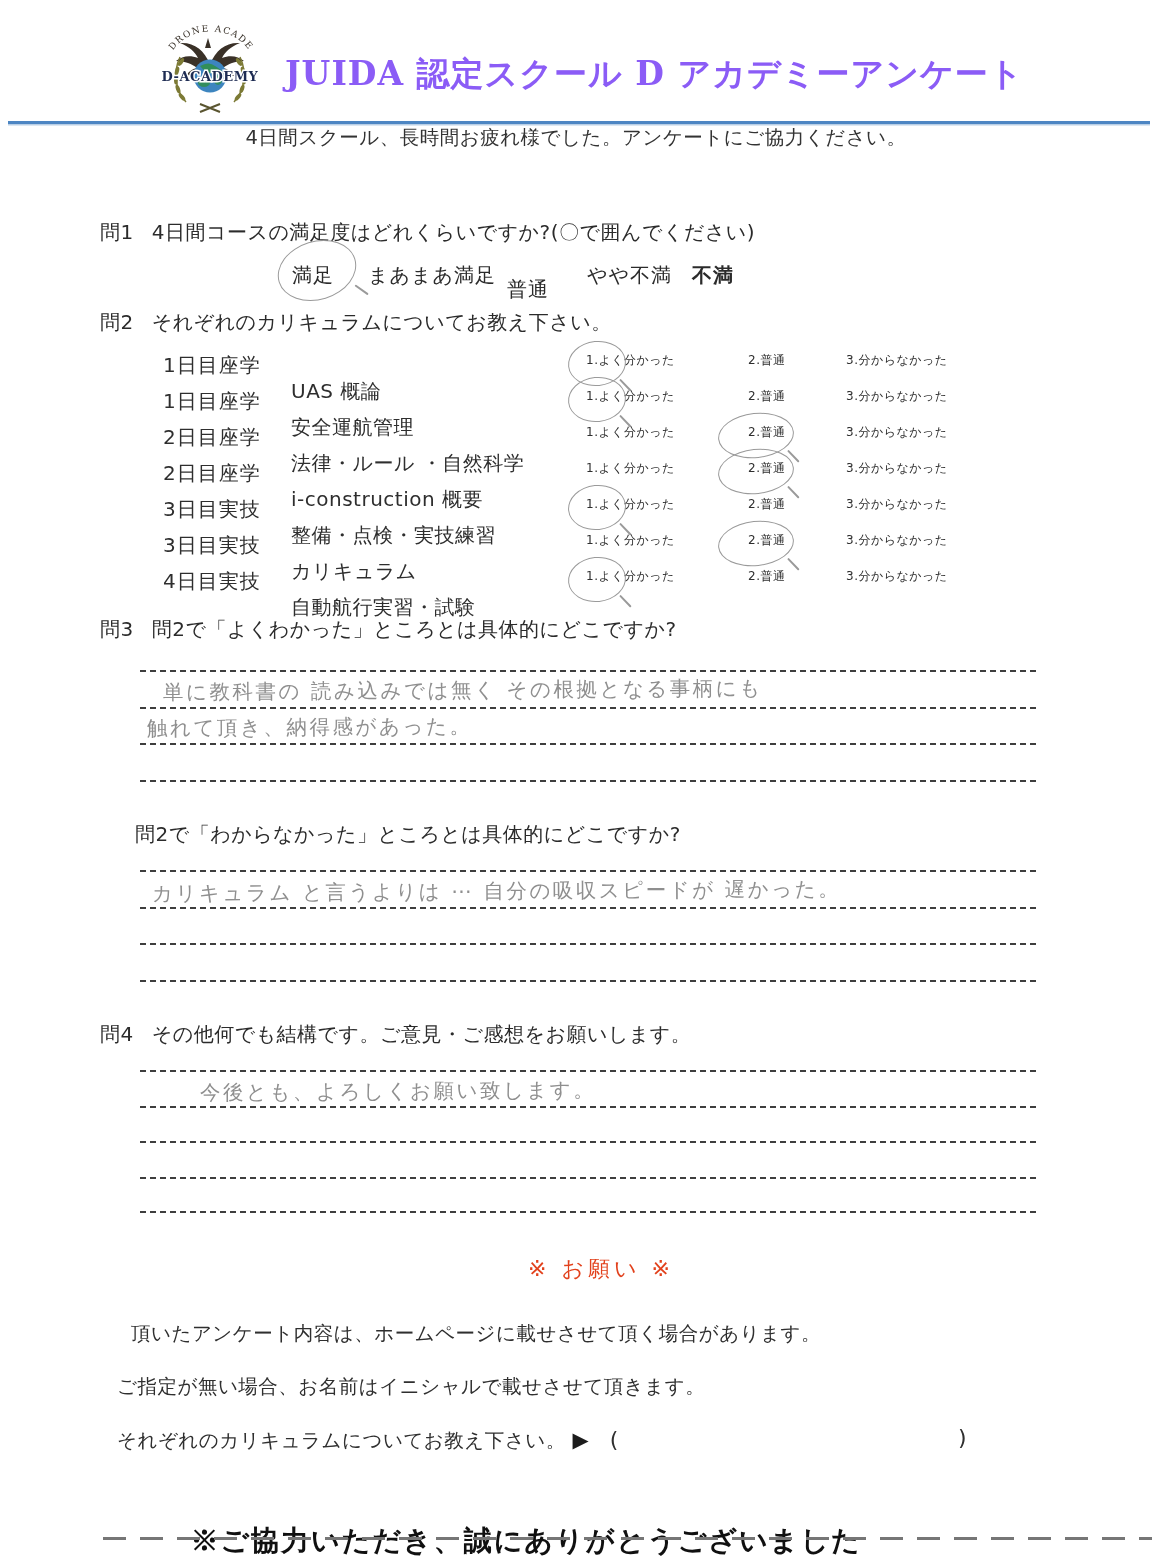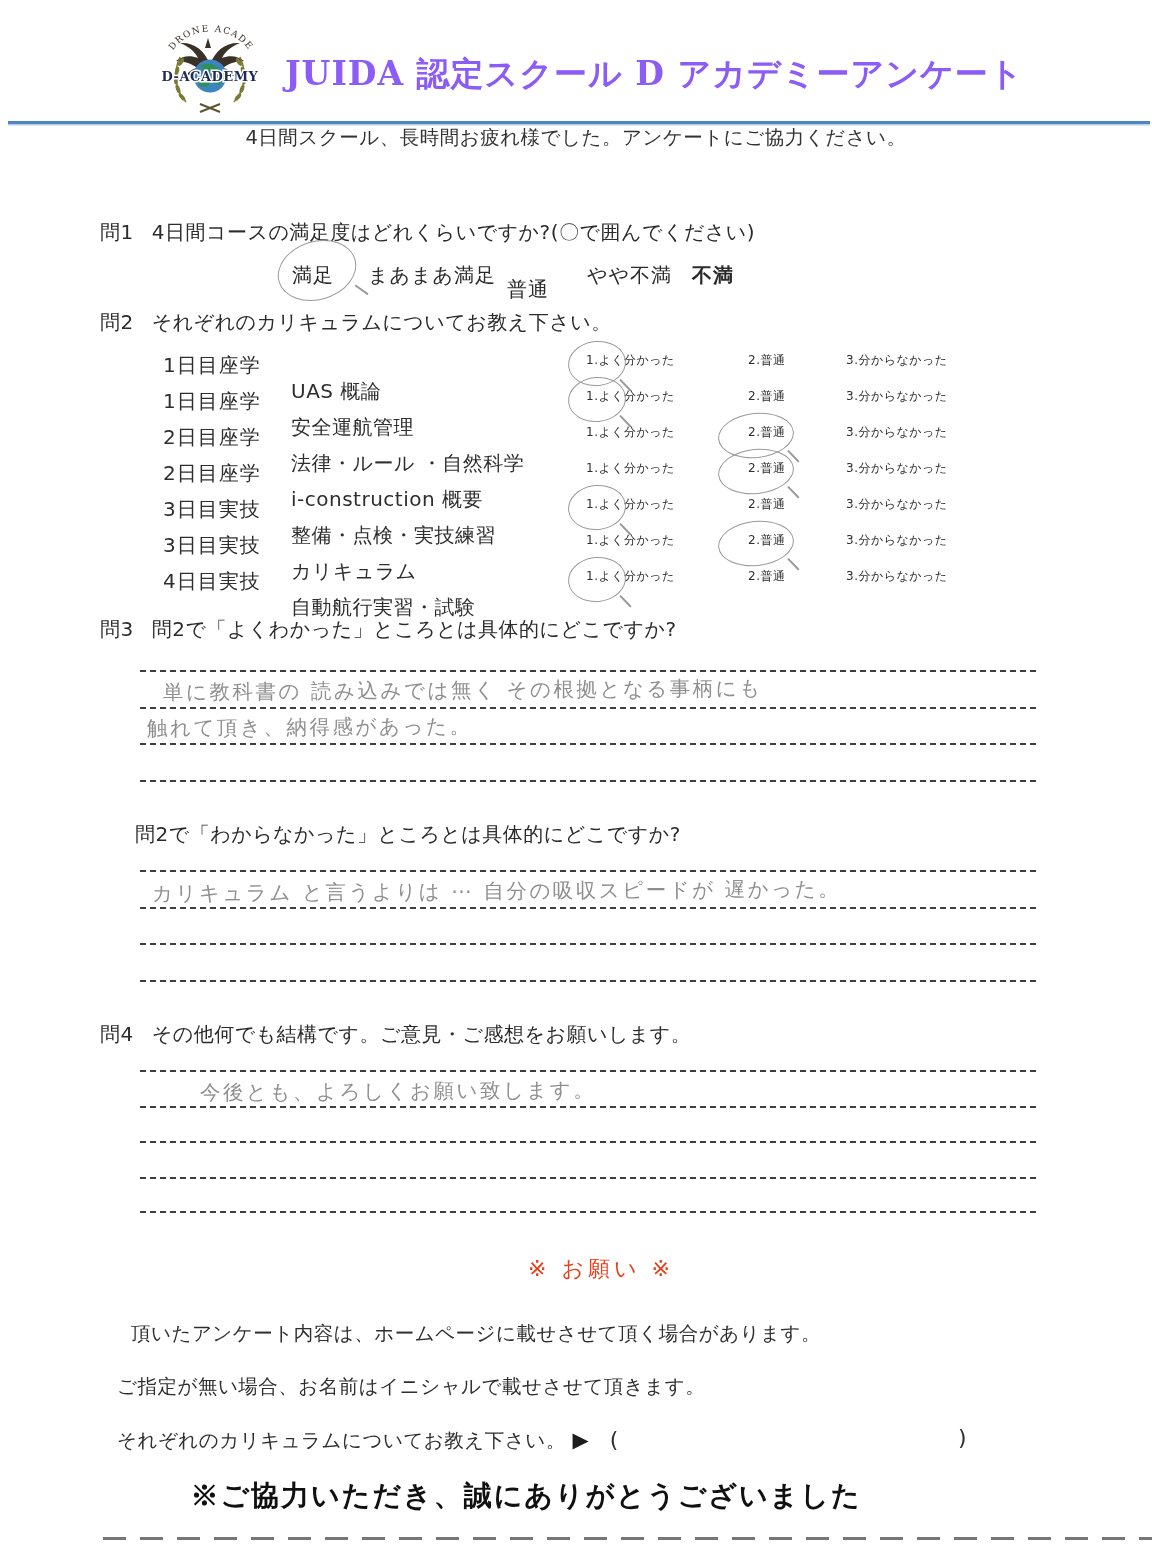--- a/index.html
+++ b/index.html
@@ -57,21 +57,21 @@
     background:repeating-linear-gradient(to right,#3e3e3e 0 6px,transparent 6px 10px);
   }
 
   
   .notice-heading { font-size:22px; color:#e2411c; letter-spacing:4px; font-weight:500; }
   .notice-line { font-size:19.5px; color:#2f2f2f; letter-spacing:0.5px; }
   .arrow-glyph { font-size:21px; color:#1c1c1c; }
   .paren { font-size:22px; color:#2f2f2f; }
   .thanks {
     width:1052px; text-align:center; font-size:28px; font-weight:bold;
-    font-family:"DejaVu Serif","Liberation Serif",serif; color:#101010; letter-spacing:2px;
+    font-family:"DejaVu Serif","Liberation Serif",serif; color:#101010; letter-spacing:2px;margin-top:45px;
   }
   .bottom-dash {
     position:absolute; height:2.5px;
     background:repeating-linear-gradient(to right,#767676 0 23px,transparent 23px 37px);
   }
 </style>
 </head>
 <body>
 
 <div class="page">

